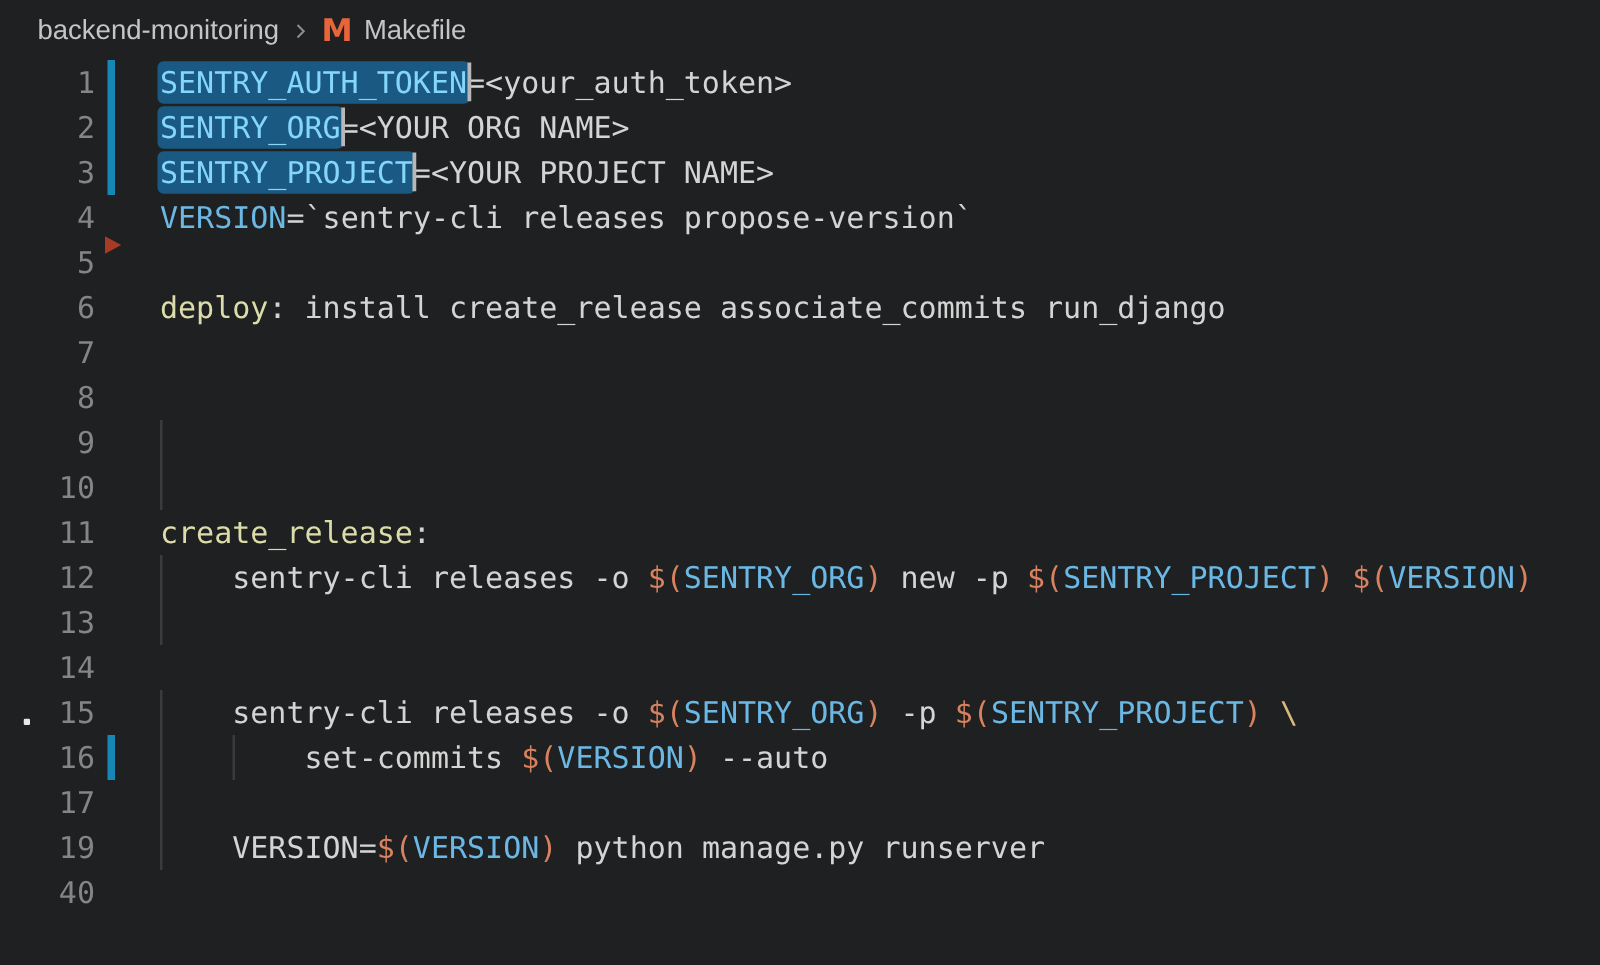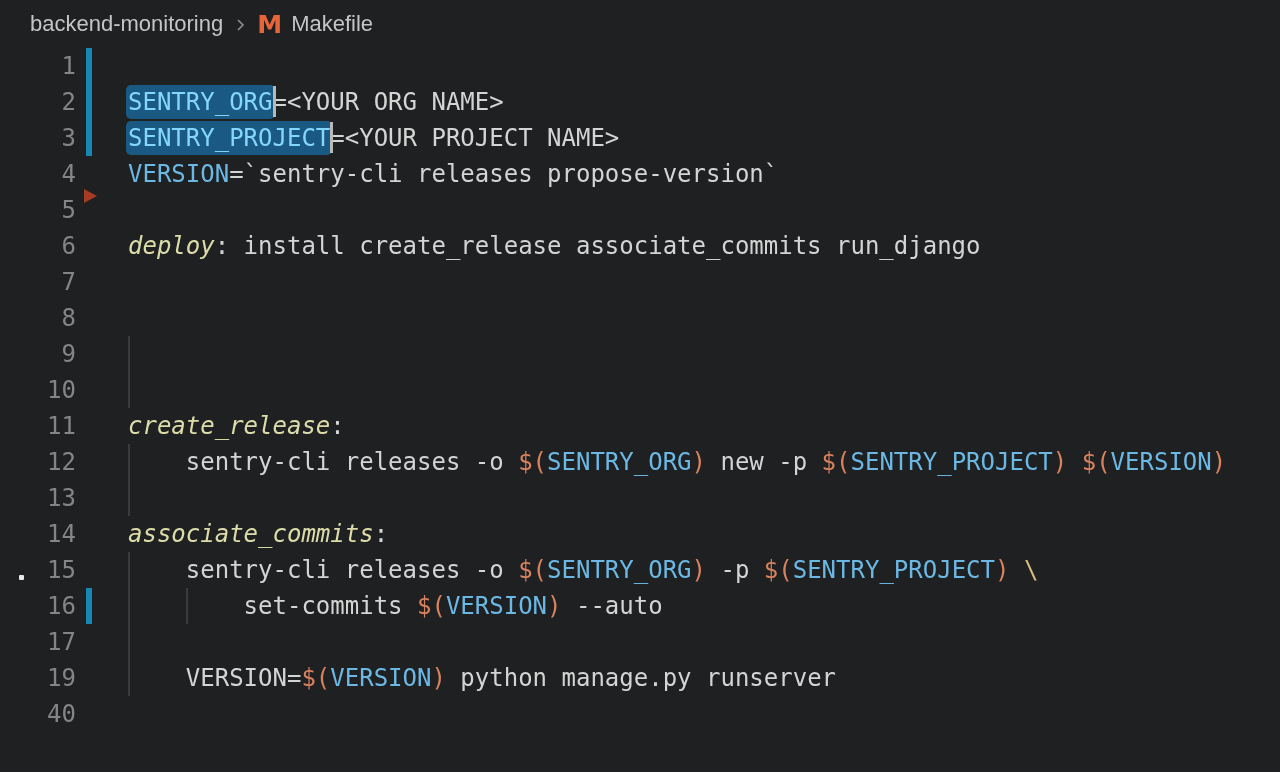--- a/index.html
+++ b/index.html
@@ -36,21 +36,21 @@
   .mod{position:absolute;left:86px;top:0;width:6px;height:36px;
     background:var(--modified-gutter,#1788b4);}
   .guide{position:absolute;top:0;width:2px;height:36px;background:rgba(255,255,255,0.12);}
   .g1{left:128px}.g2{left:186px}
   .code{
     position:absolute;left:128px;top:0;white-space:pre;
     font:24px/36px "DejaVu Sans Mono",monospace;
     color:var(--code-plain,#d4d4d4);
   }
   .tk-variable{color:var(--code-variable,#6cb8e5);}
-  .tk-target{color:var(--code-target,#dcdcaa);font-style:italic;}
+  .tk-target{color:var(--code-target,#dcdcaa);}
   .tk-punct{color:var(--code-punct,#d8825f);}
   .tk-escape{color:var(--code-escape,#d7ba7d);}
   .tk-plain{color:var(--code-plain,#d4d4d4);}
   .sel{
     background:var(--selection-bg,#1a5a82);
     color:var(--selection-text,#85d6fb);
     border-radius:5px;padding:3px 2px;margin:-3px -2px;
   }
   .cursor{
     display:inline-block;width:3px;height:31px;
@@ -79,20 +79,21 @@
       <span class="m-icon">M</span>
       <span>Makefile</span>
     </span>
   </div>
 
   <div class="editor" id="editor">
     <div id="lines">
         <div class="line">
           <div class="num">1</div>
           <div class="mod"></div>
+          <div class="code"><span class="tk-variable sel">SENTRY_AUTH_TOKEN</span><span class="cursor"></span><span class="tk-plain">=&lt;your_auth_token&gt;</span></div>
         </div>
         <div class="line">
           <div class="num">2</div>
           <div class="mod"></div>
           <div class="code"><span class="tk-variable sel">SENTRY_ORG</span><span class="cursor"></span><span class="tk-plain">=&lt;YOUR ORG NAME&gt;</span></div>
         </div>
         <div class="line">
           <div class="num">3</div>
           <div class="mod"></div>
           <div class="code"><span class="tk-variable sel">SENTRY_PROJECT</span><span class="cursor"></span><span class="tk-plain">=&lt;YOUR PROJECT NAME&gt;</span></div>
@@ -134,21 +135,20 @@
           <div class="guide g1"></div>
           <div class="code"><span class="tk-plain">    sentry-cli releases -o </span><span class="tk-punct">$(</span><span class="tk-variable">SENTRY_ORG</span><span class="tk-punct">)</span><span class="tk-plain"> new -p </span><span class="tk-punct">$(</span><span class="tk-variable">SENTRY_PROJECT</span><span class="tk-punct">)</span><span class="tk-plain"> </span><span class="tk-punct">$(</span><span class="tk-variable">VERSION</span><span class="tk-punct">)</span></div>
         </div>
         <div class="line">
           <div class="num">13</div>
           <div class="guide g1"></div>
           <div class="code"></div>
         </div>
         <div class="line">
           <div class="num">14</div>
-          <div class="code"><span class="tk-target">associate_commits</span><span class="tk-plain">:</span></div>
         </div>
         <div class="line">
           <div class="num">15</div>
           <div class="guide g1"></div>
           <div class="code"><span class="tk-plain">    sentry-cli releases -o </span><span class="tk-punct">$(</span><span class="tk-variable">SENTRY_ORG</span><span class="tk-punct">)</span><span class="tk-plain"> -p </span><span class="tk-punct">$(</span><span class="tk-variable">SENTRY_PROJECT</span><span class="tk-punct">)</span><span class="tk-plain"> </span><span class="tk-escape">\</span></div>
         </div>
         <div class="line">
           <div class="num">16</div>
           <div class="mod"></div>
           <div class="guide g1"></div>

